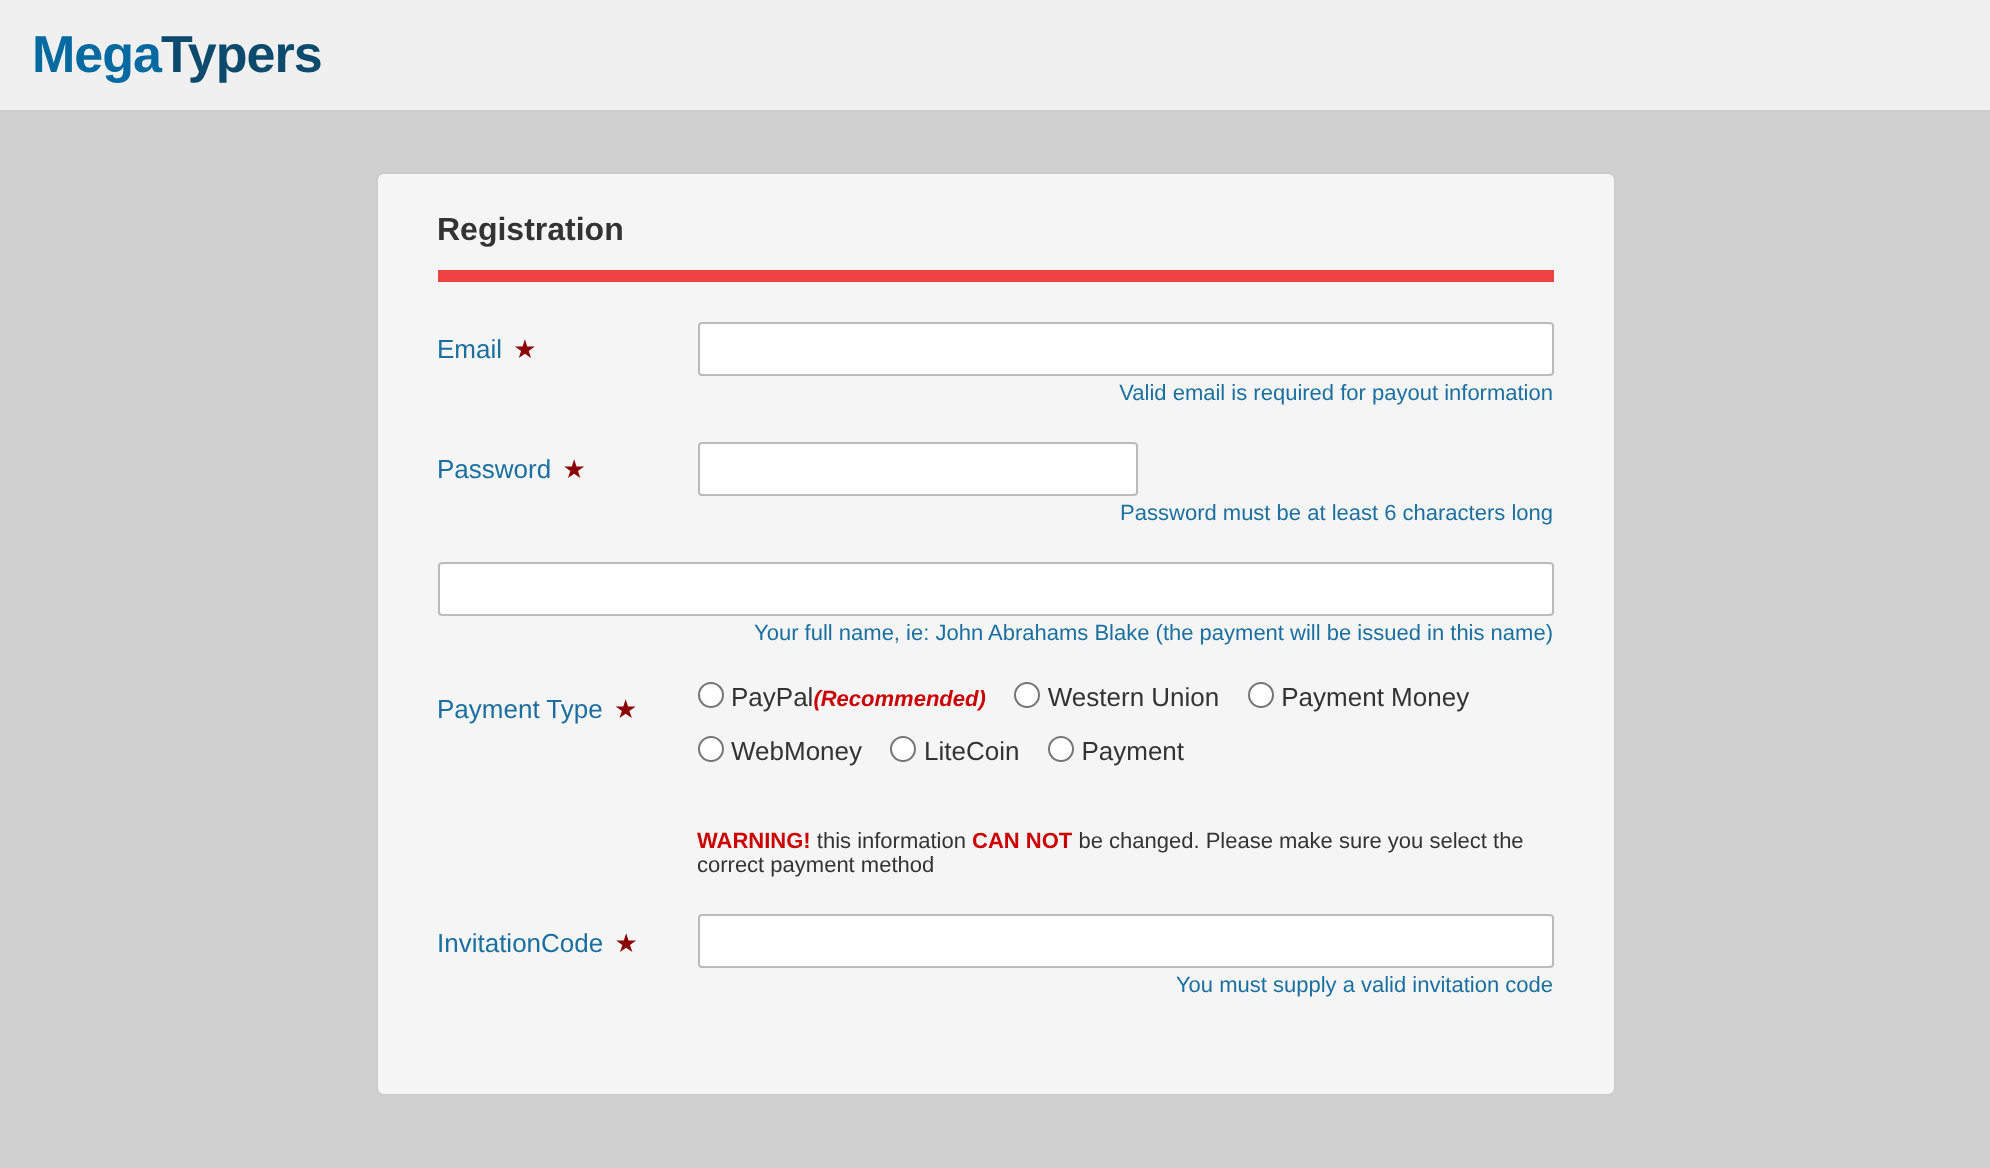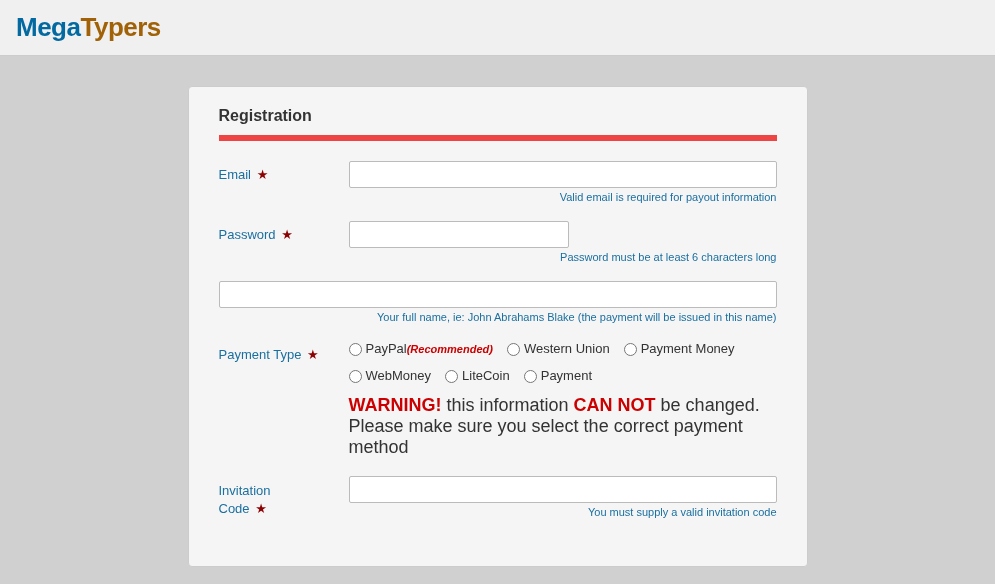--- a/index.html
+++ b/index.html
@@ -83,61 +83,61 @@
       text-align: right;
     }
     .payment-options {
       display: flex;
       flex-wrap: wrap;
       gap: 8px 0;
       align-items: center;
     }
     .payment-row {
       display: flex;
-      align-items: flex-end;
+      align-items: flex-start;
       gap: 4px;
       margin-right: 14px;
       margin-bottom: 4px;
     }
     .payment-row input[type="radio"] {
       margin: 0;
       cursor: pointer;
     }
     .payment-row label {
       font-size: 13px;
       color: #333;
       cursor: pointer;
     }
     .recommended {
       color: #c00;
       font-style: italic;
       font-weight: bold;
       font-size: 11px;
     }
     .warning-box {
-      margin-top: 8px;
-      font-size: 18px;
+      margin-top: 28px;
+      font-size: 11px;
       color: #333;
     }
     .warning-red {
       color: #c00;
       font-weight: bold;
     }
     .invitation-label {
       display: flex;
-      flex-direction: column;
+      flex-direction: row;
       line-height: 1.4;
     }
   </style>
 </head>
 <body>
 
 <div class="header">
   <div class="header-title">
-    <span>Mega</span><span style="color:#a16207;">Typers</span>
+    <span>Mega</span><span style="color:#0c4a6e;">Typers</span>
   </div>
 </div>
 
 <div class="main">
   <div class="form-card">
     <div class="form-title">Registration</div>
 
     <div class="form-row">
       <div class="form-label">
         <span>Email</span><span class="required-star"> ★</span>

